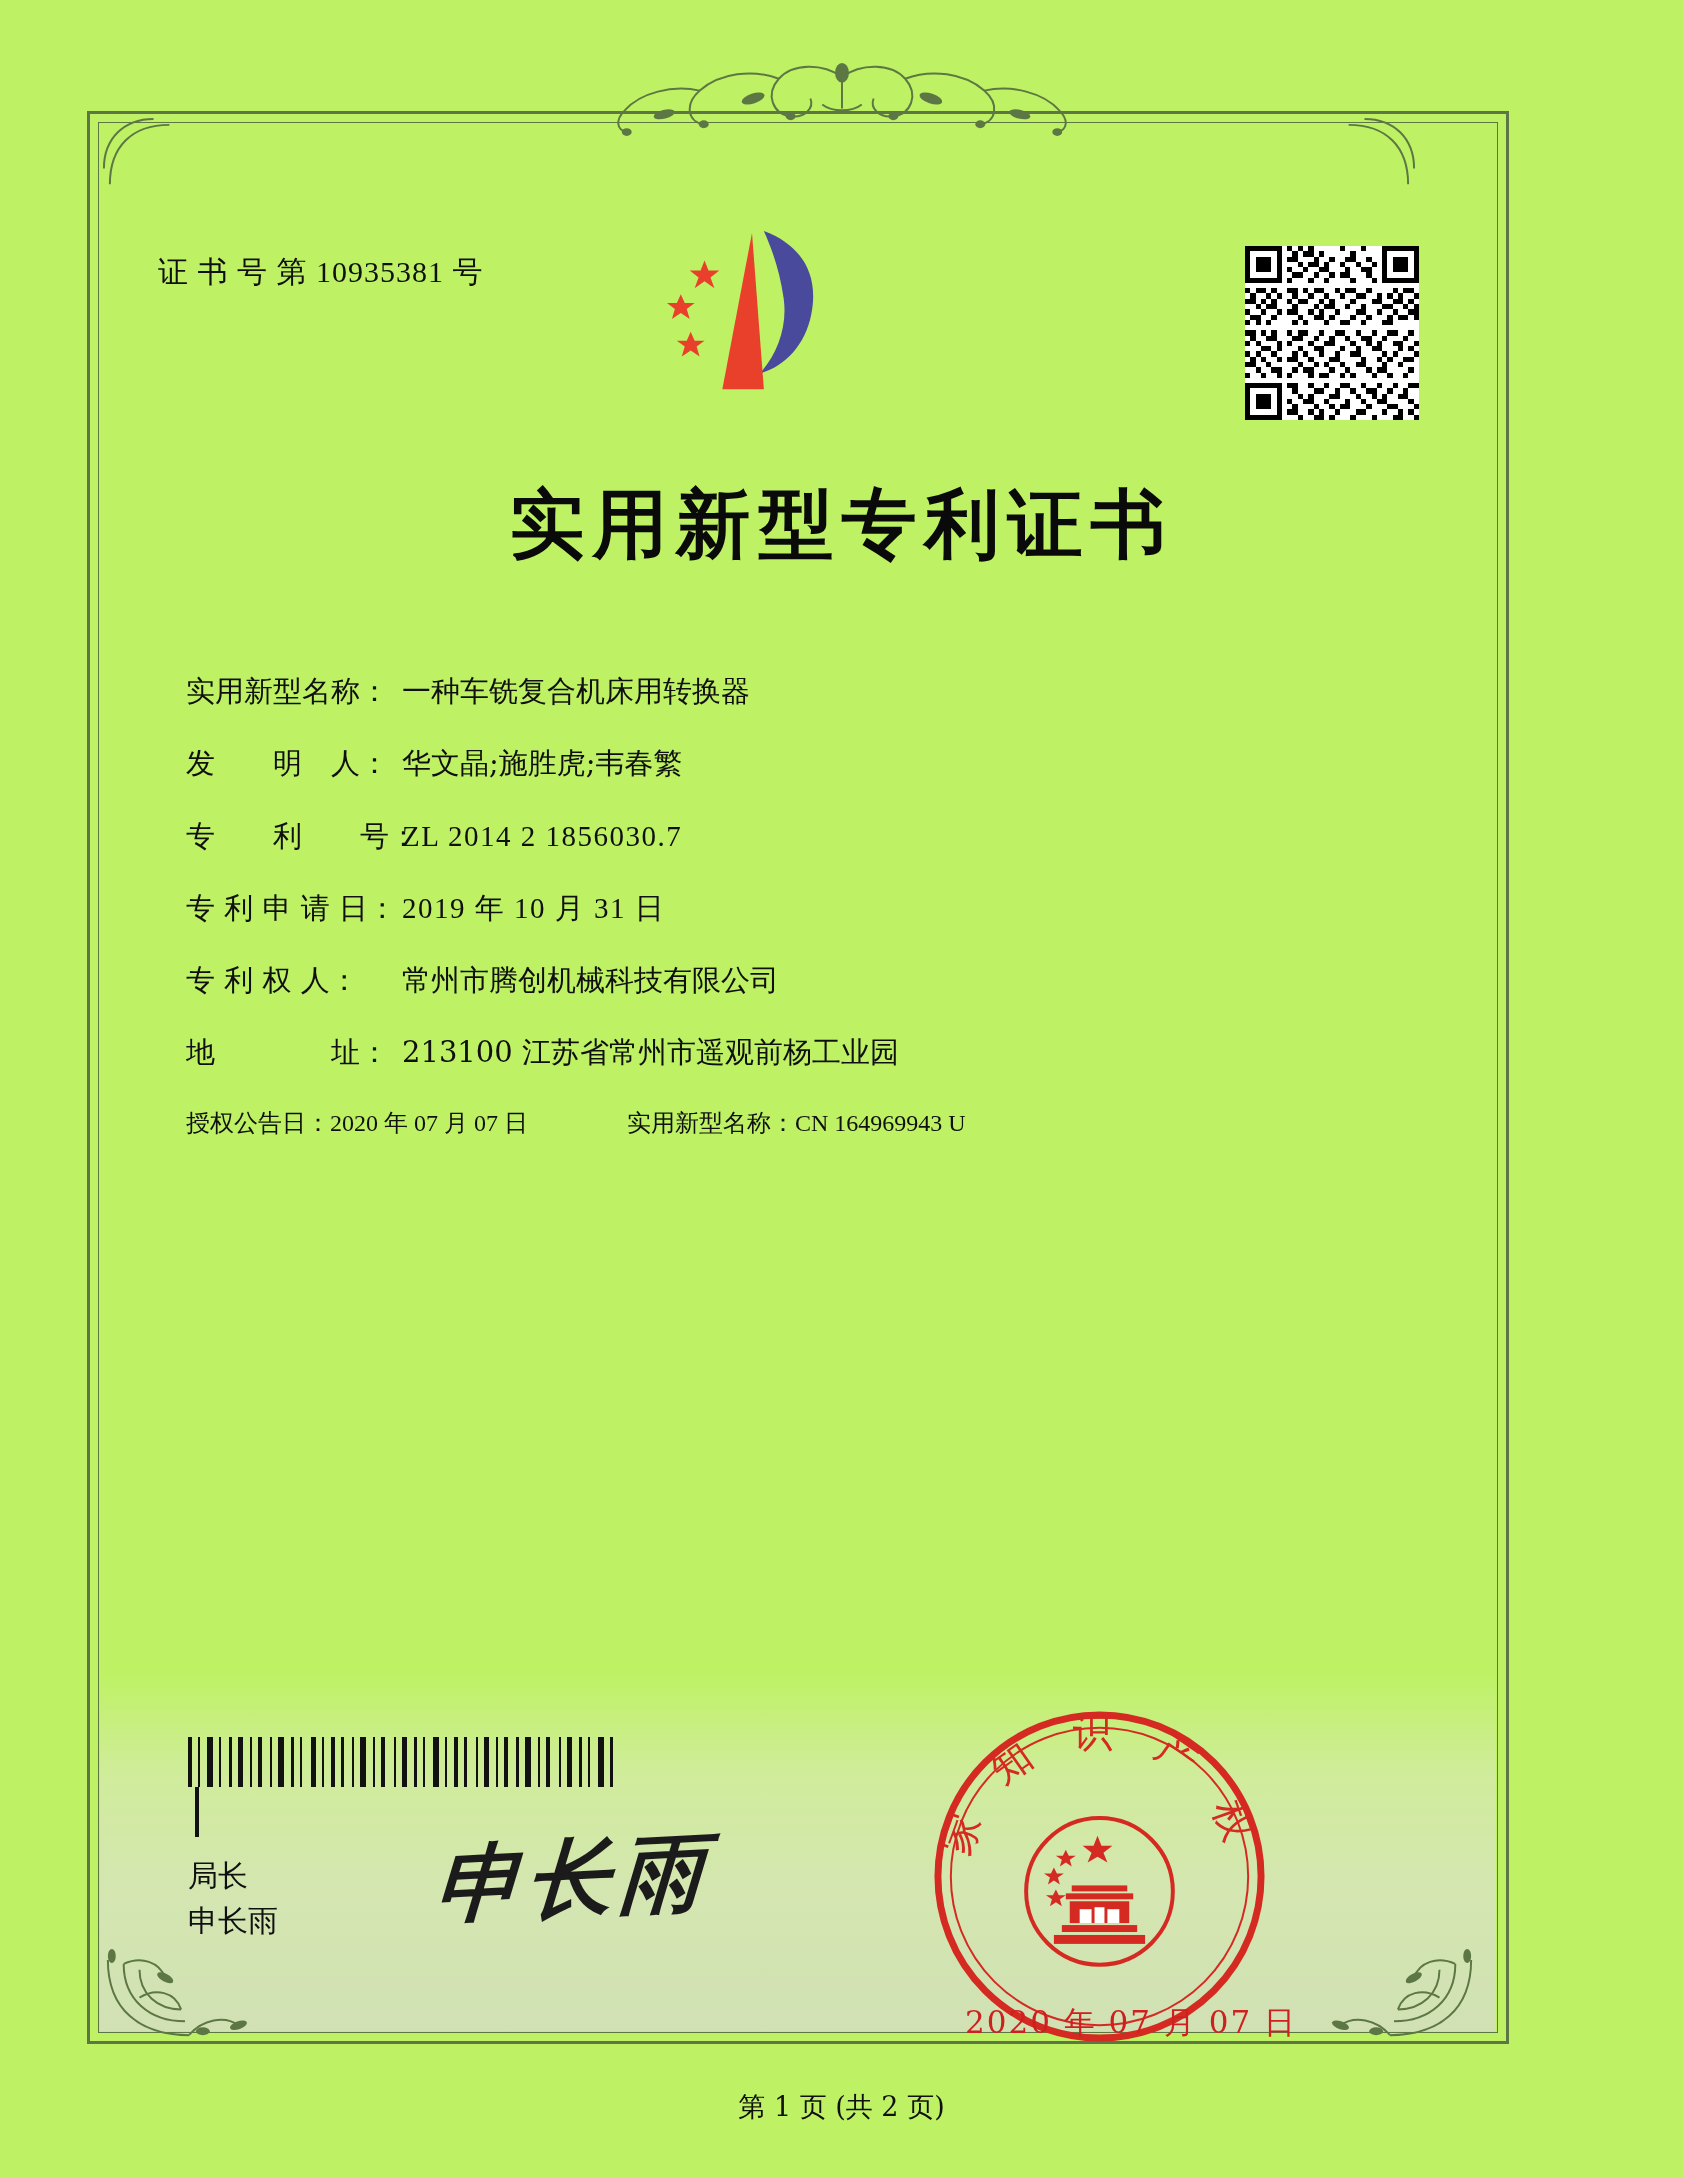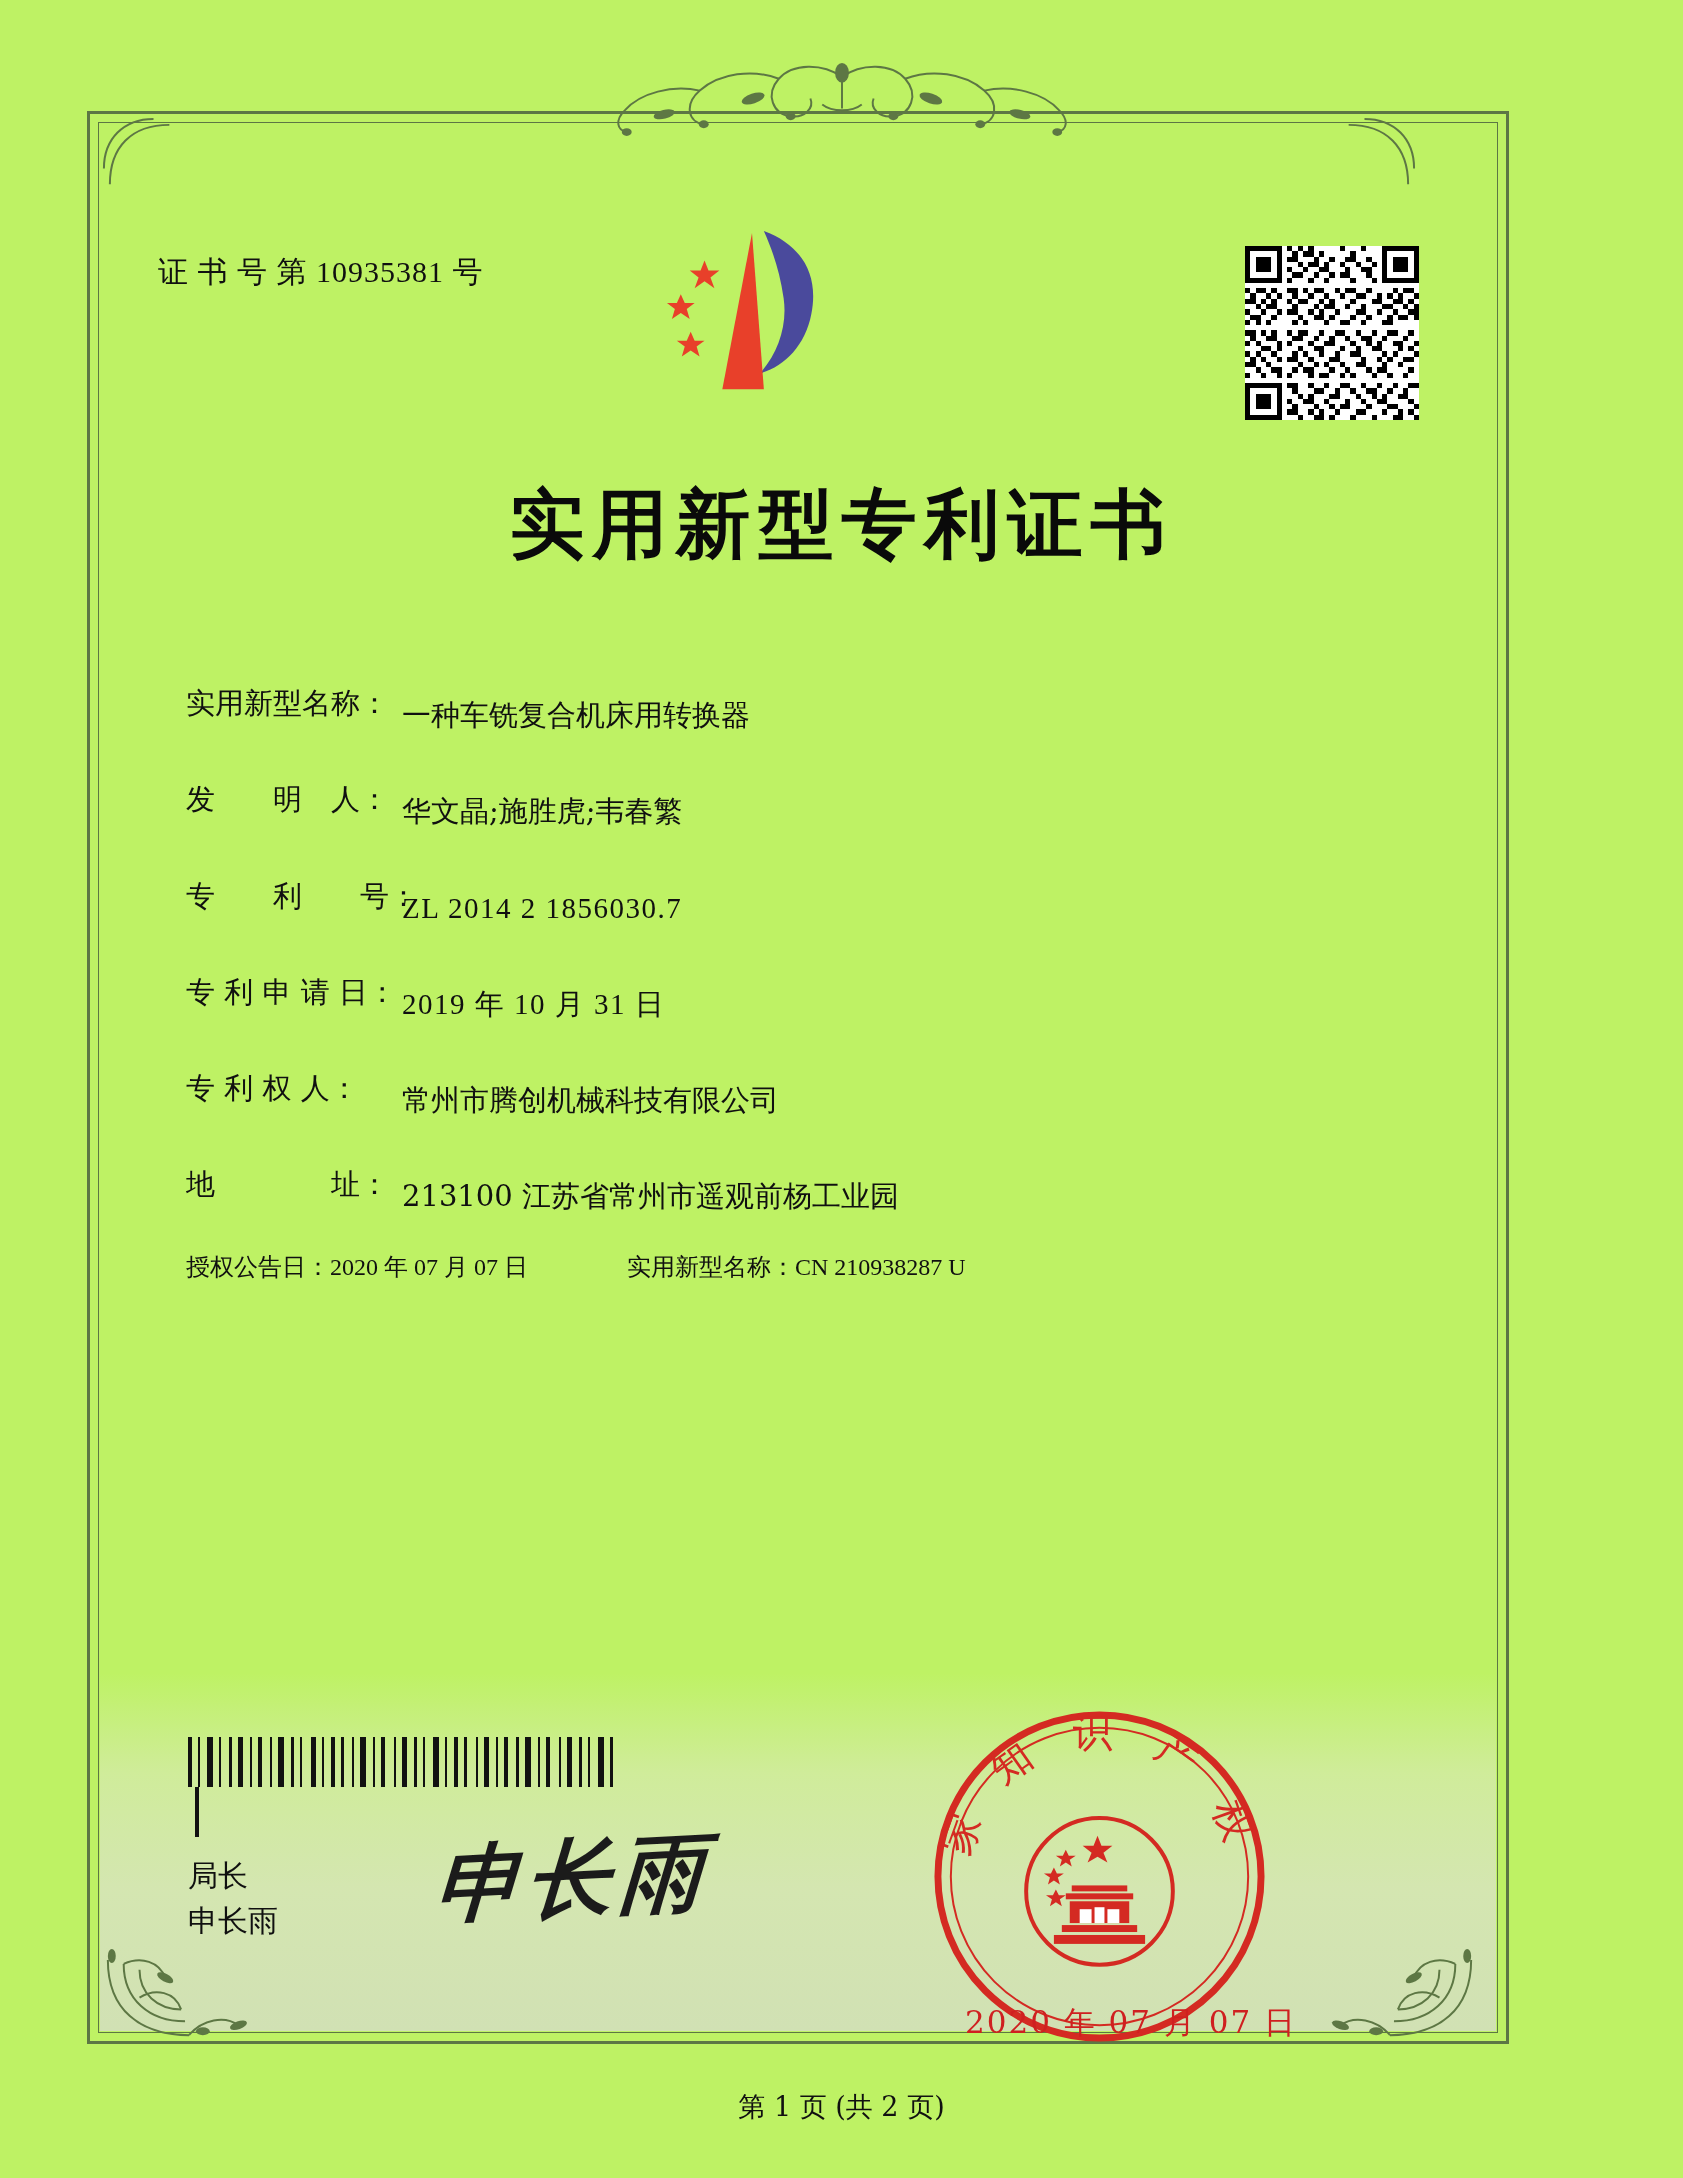--- a/index.html
+++ b/index.html
@@ -123,21 +123,20 @@
     white-space: nowrap;
   }
   .field .lbl {
     width: 216px;
     flex: 0 0 216px;
     letter-spacing: 0;
     font-family: "DejaVu Serif", "Liberation Serif", serif;
   }
   .field .val {
     font-family: "DejaVu Serif", "Liberation Serif", serif;
-    margin-top: 24px;
   }
   .field .val.mono {
     font-family: "Liberation Serif", "DejaVu Serif", serif;
     letter-spacing: 1.5px;
   }
 
   .field-row2 {
     display: flex;
     align-items: baseline;
     font-size: 24px;
@@ -631,21 +630,21 @@
       <span class="val">213100 江苏省常州市遥观前杨工业园</span>
     </div>
 
     <div class="field-row2">
       <span class="grp">
         <span class="lbl2">授权公告日：</span>
         <span class="val mono">2020 年 07 月 07 日</span>
       </span>
       <span class="grp second">
         <span class="lbl2">实用新型名称：</span>
-        <span class="val mono">CN 210938287 U</span>
+        <span class="val mono">CN 164969943 U</span>
       </span>
     </div>
 
   </div>
 
 
   <div class="barcode">
     <span style="width:4px"></span><span style="width:2px;background:transparent"></span>
     <span style="width:2px"></span><span style="width:3px;background:transparent"></span>
     <span style="width:6px"></span><span style="width:2px;background:transparent"></span>

